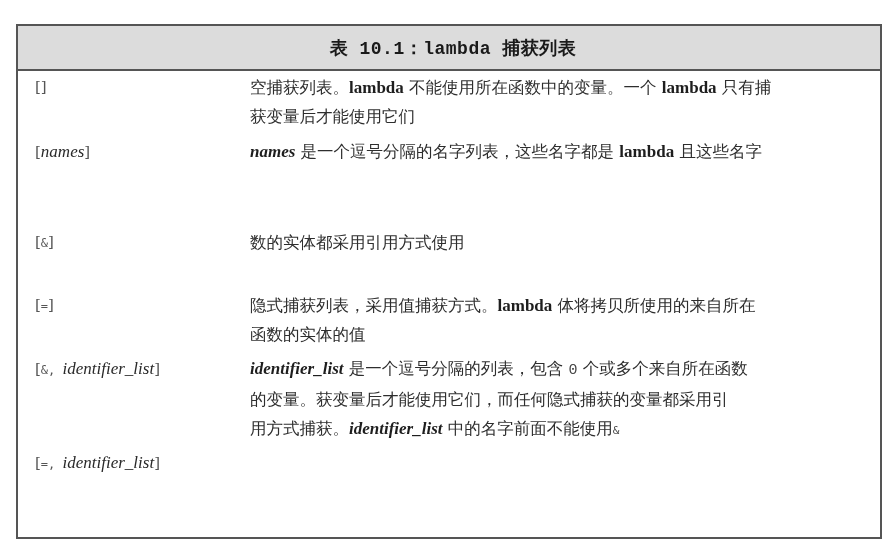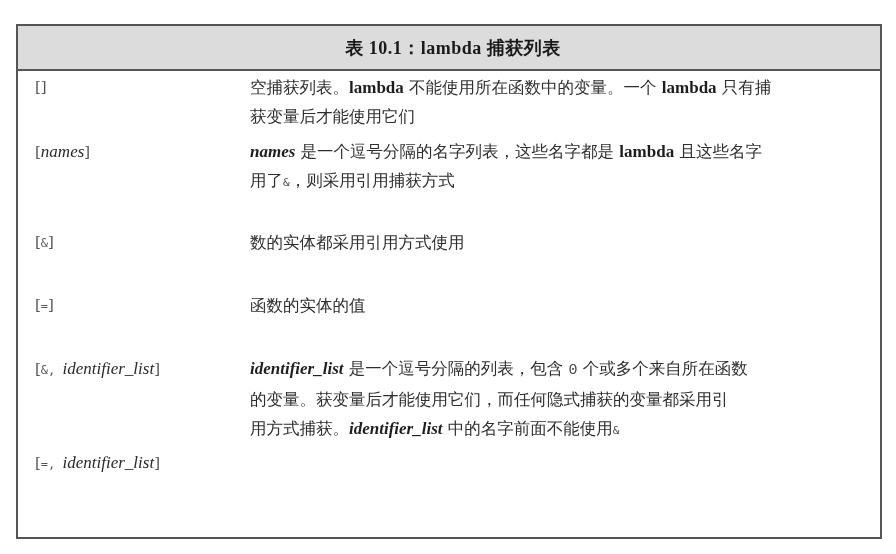--- a/index.html
+++ b/index.html
@@ -32,21 +32,21 @@
       right: 0;
       height: 45px;
       background: #dcdcdc;
       border-bottom: 2px solid #555;
       box-sizing: border-box;
       display: flex;
       align-items: center;
       justify-content: center;
     }
     .table-title {
-      font-family: Liberation Serif, serif;
+      font-family: Liberation Mono, monospace;
       font-weight: bold;
       font-size: 18px;
       color: #1a1a1a;
       letter-spacing: 0.5px;
       position: relative;
       left: 4px;
     }
     .row {
       position: absolute;
       left: 0;
@@ -91,32 +91,32 @@
         <div class="key"><span class="bracket">[</span><span class="bracket">]</span></div>
         <div class="desc">
           <span class="line"><span>空捕获列表。</span><span class="lat">lambda</span><span> 不能使用所在函数中的变量。一个 </span><span class="lat">lambda</span><span> 只有捕</span></span>
           <span class="line"><span>获变量后才能使用它们</span></span>
         </div>
       </div>
       <div class="row" style="top: 111px;">
         <div class="key"><span class="bracket">[</span><span class="it">names</span><span class="bracket">]</span></div>
         <div class="desc">
           <span class="line"><span class="it">names</span><span> 是一个逗号分隔的名字列表，这些名字都是 </span><span class="lat">lambda</span><span> 且这些名字</span></span>
-          <span class="line"><span>用了</span><span class="amp">&amp;</span><span>，则采用引用捕获方式</span></span>
         </div>
       </div>
       <div class="row" style="top: 202px;">
         <div class="key"><span class="bracket">[</span><span class="mono">&amp;</span><span class="bracket">]</span></div>
         <div class="desc">
           <span class="line"><span>数的实体都采用引用方式使用</span></span>
         </div>
       </div>
       <div class="row" style="top: 265px;">
         <div class="key"><span class="bracket">[</span><span class="mono">=</span><span class="bracket">]</span></div>
         <div class="desc">
+          <span class="line"><span>隐式捕获列表，采用值捕获方式。</span><span class="lat">lambda</span><span> 体将拷贝所使用的来自所在</span></span>
           <span class="line"><span>函数的实体的值</span></span>
         </div>
       </div>
       <div class="row" style="top: 328px;">
         <div class="key"><span class="bracket">[</span><span class="mono">&amp;, </span><span class="it">identifier_list</span><span class="bracket">]</span></div>
         <div class="desc">
           <span class="line"><span class="it">identifier_list</span><span> 是一个逗号分隔的列表，包含 </span><span class="mono">0</span><span> 个或多个来自所在函数</span></span>
           <span class="line"><span>的变量。获变量后才能使用它们，而任何隐式捕获的变量都采用引</span></span>
           <span class="line"><span>用方式捕获。</span><span class="it">identifier_list</span><span> 中的名字前面不能使用</span><span class="amp">&amp;</span></span>
         </div>

